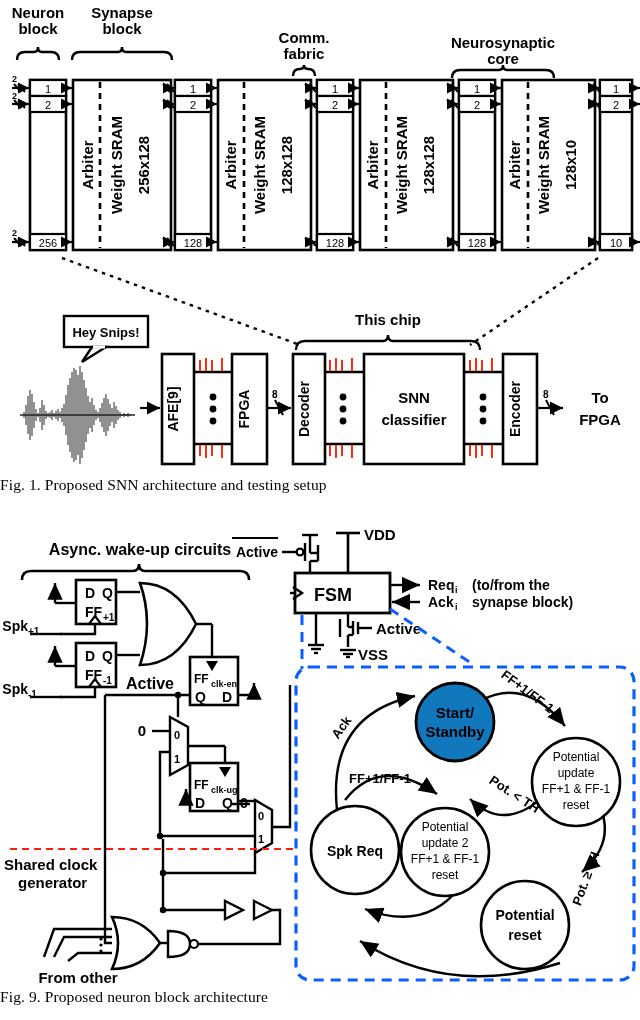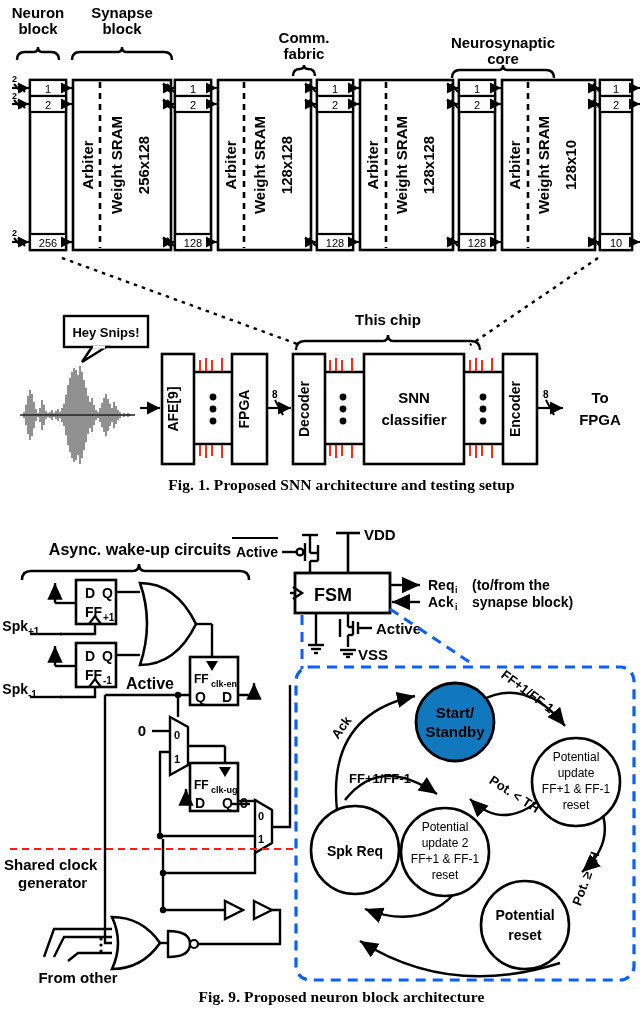--- a/index.html
+++ b/index.html
@@ -8,23 +8,23 @@
     width:640px; height:1020px; position:relative; overflow:hidden;
     font-family:"Liberation Sans", sans-serif; color:#000;
   }
   .fig { position:absolute; left:0; width:640px; }
   #fig1 { top:0; height:470px; }
   #cap1 { top:476px; height:34px; }
   #fig2 { top:505px; height:480px; }
   #cap2 { top:988px; height:32px; }
 
   .caption {
-    width:100%; text-align:center;
+    width:100%; text-align:left;
     font-family:"Liberation Serif", serif;
-    font-weight:bold; font-size:15.5px; letter-spacing:.1px;padding-left:43px;
+    font-weight:normal; font-size:15.5px; letter-spacing:.1px;
   }
   svg { display:block; }
   text { font-family:"Liberation Sans", sans-serif; fill:#000; }
   .b { font-weight:bold; }
 </style>
 </head>
 <body>
 
 <div class="fig" id="fig1">
 <svg width="640" height="470" viewBox="0 0 640 470">

